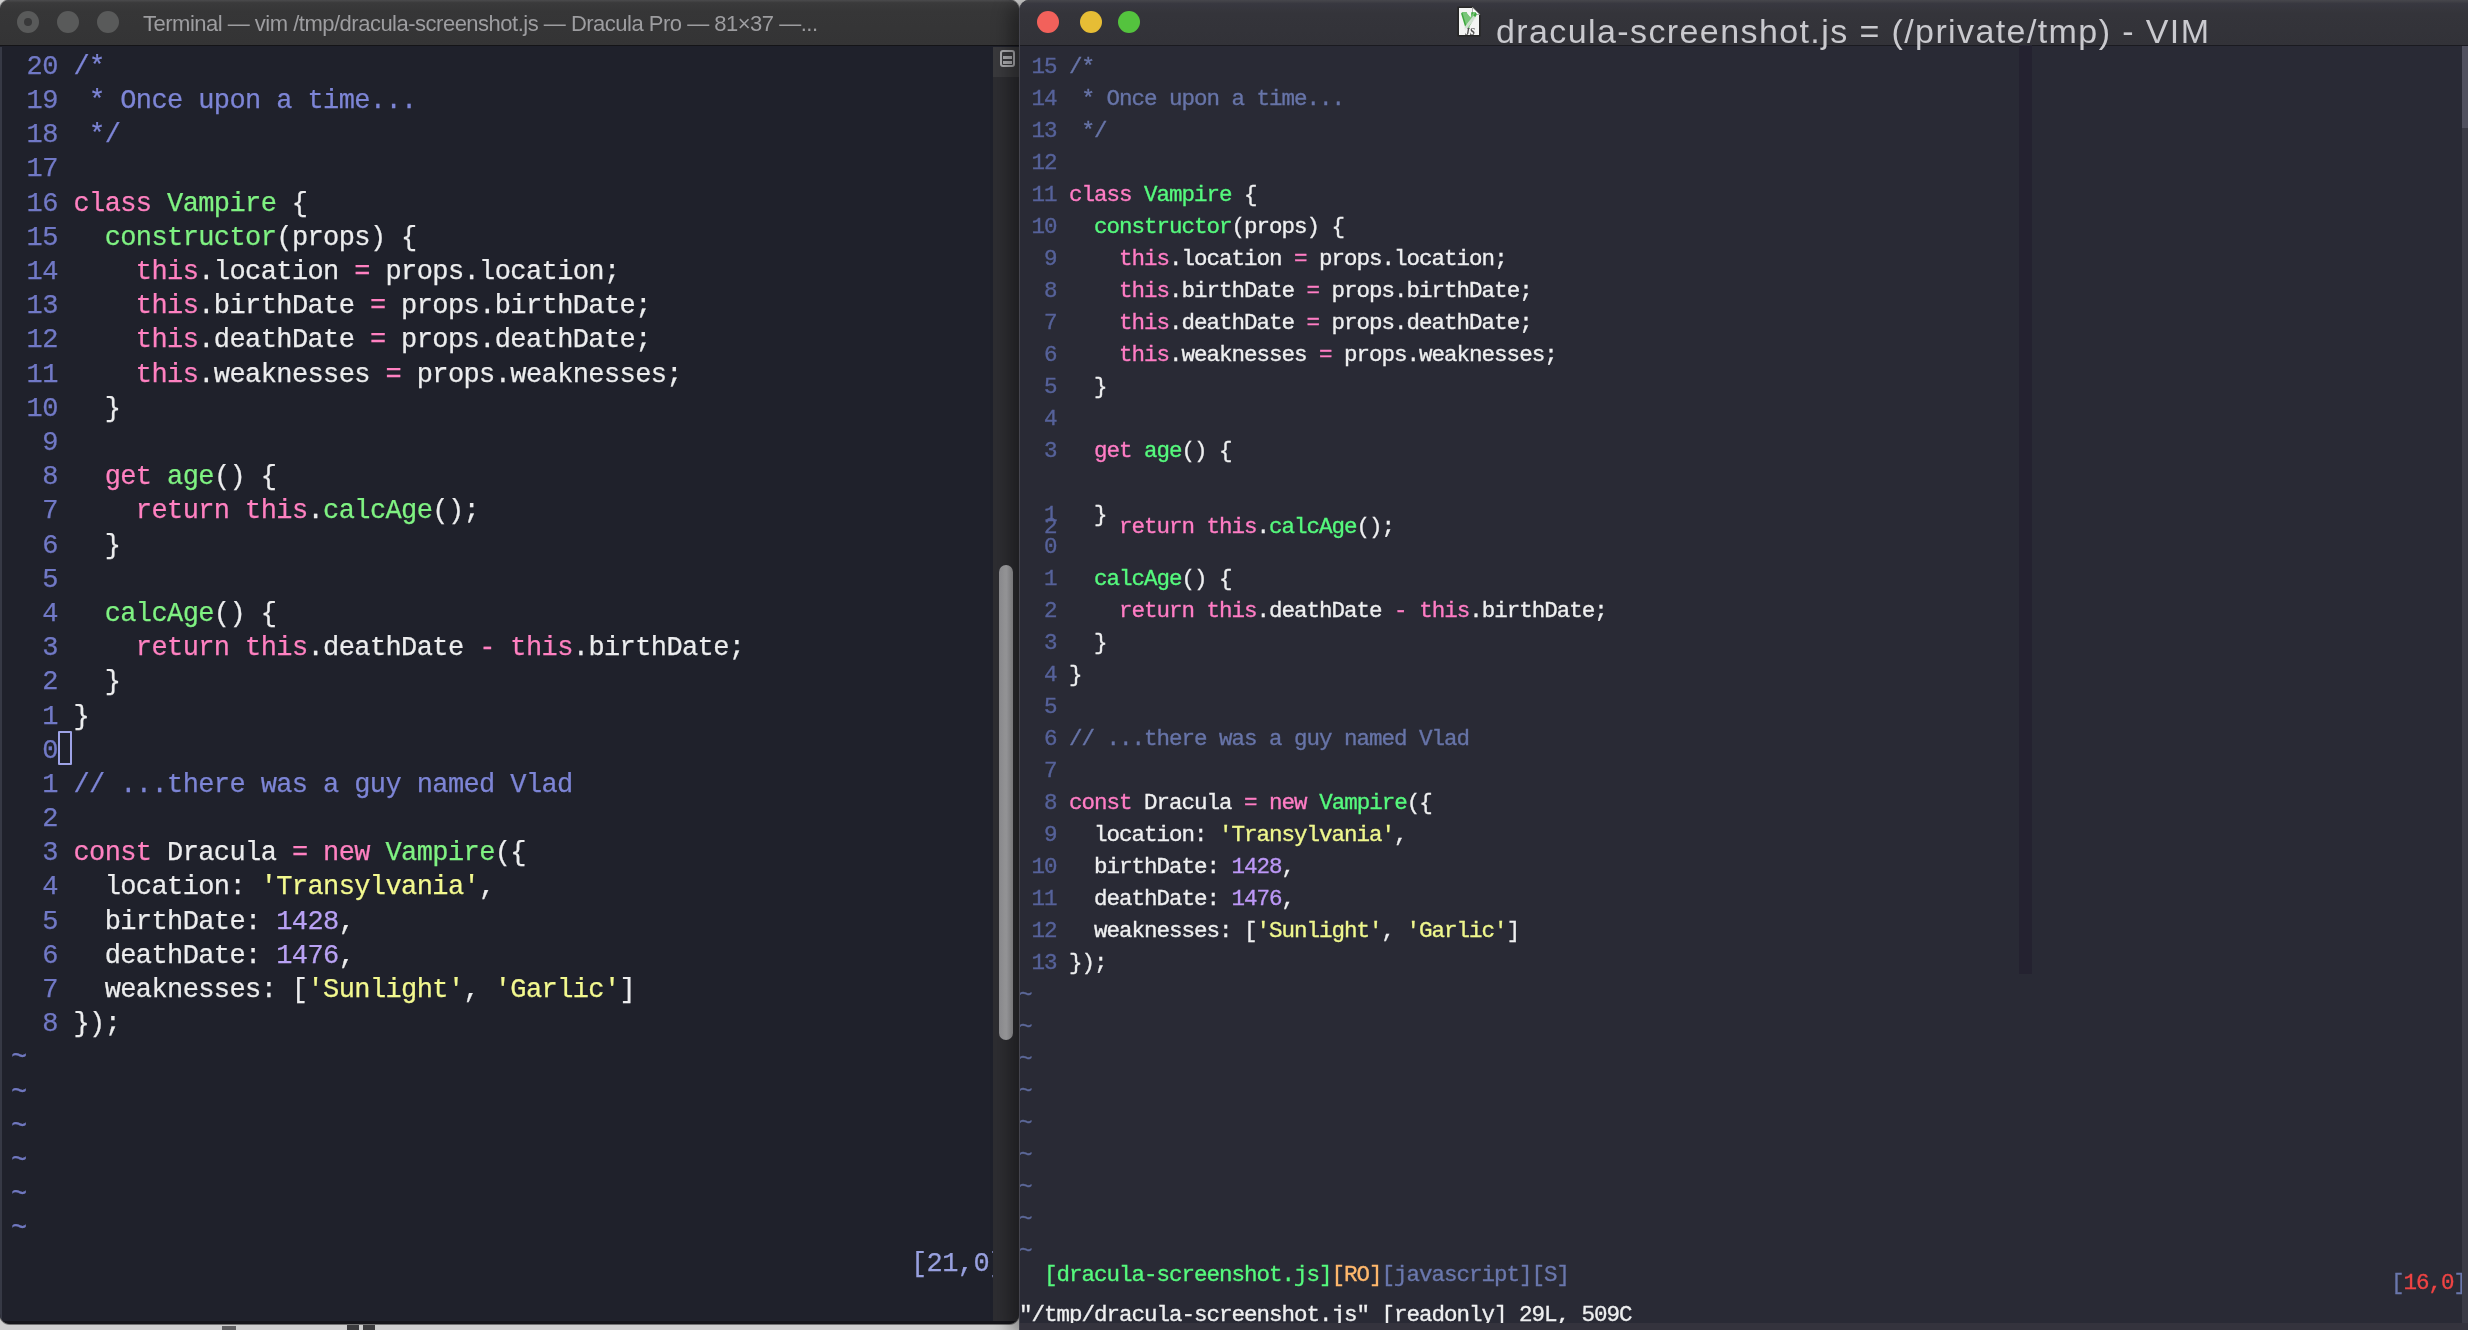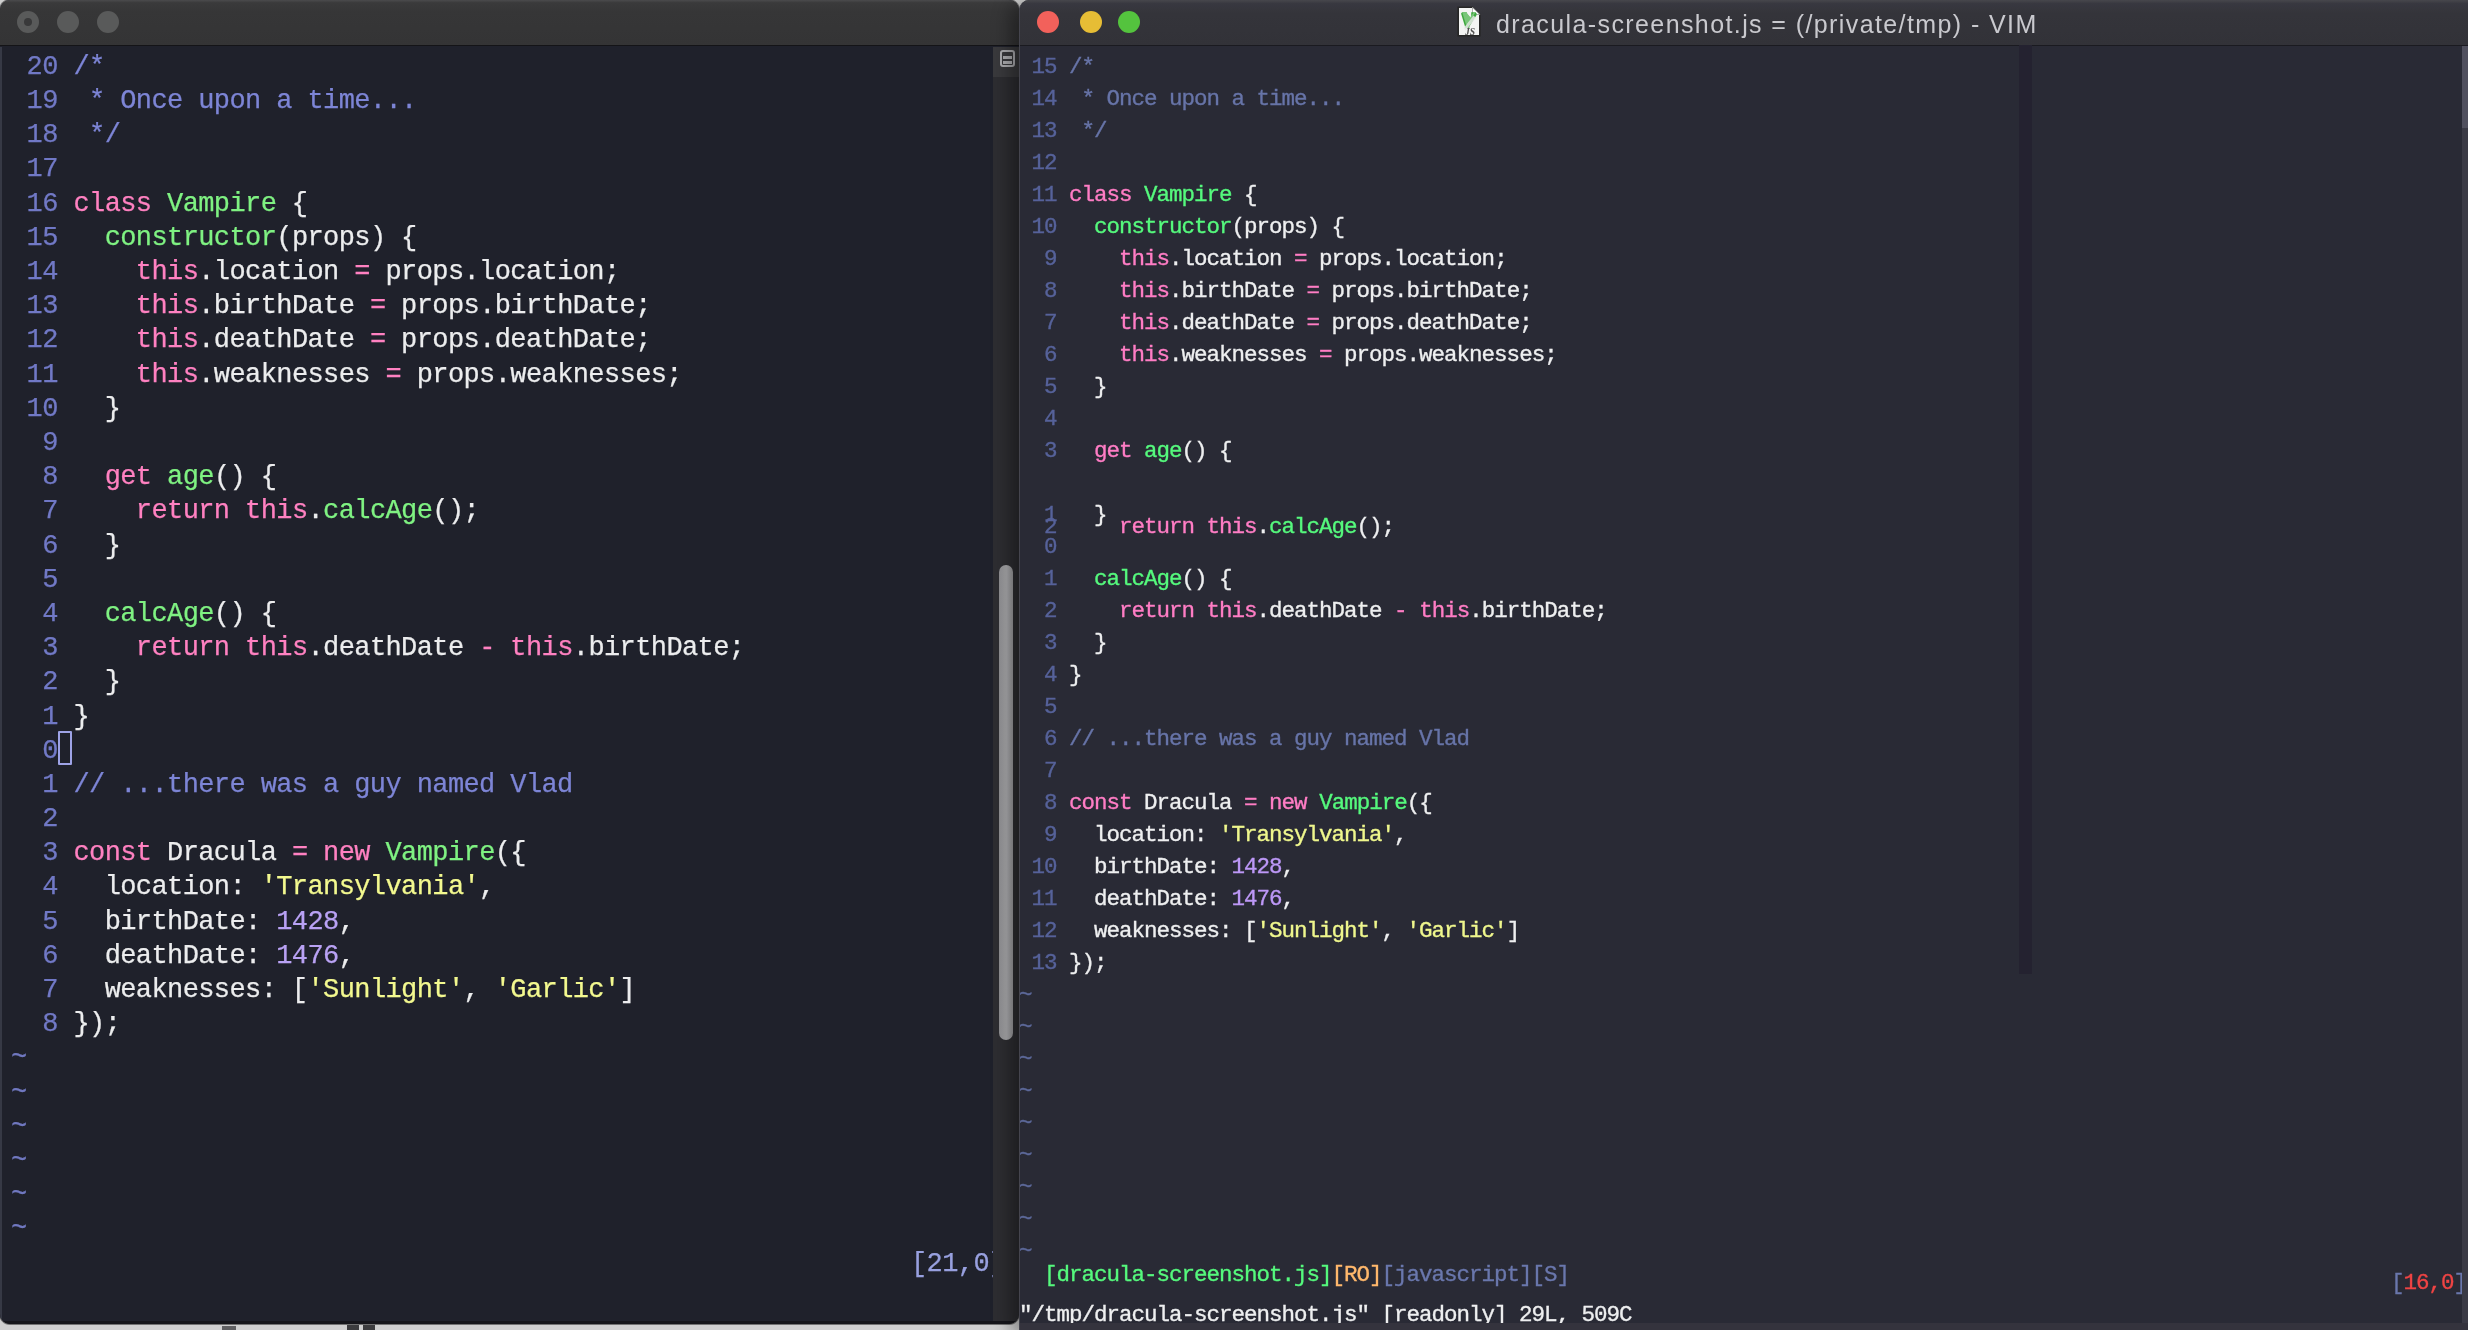--- a/index.html
+++ b/index.html
@@ -23,37 +23,38 @@
 .tl{left:11px;font-size:27px;letter-spacing:-0.6px;line-height:34px;color:#ECEDEE;-webkit-text-stroke:0.25px}
 .tn{color:#7179C6}.tc{color:#7D85D6}.tp{color:#FF81C1}.tg{color:#7FF282}.ty{color:#F3F98F}.tu{color:#B9A2F4}
 .tt{color:#7078C0}.tsg{color:#7BEC9E}.tsp{color:#98A0DF}
 #cursor{position:absolute;left:58px;top:731px;width:14px;height:34px;border:2.5px solid #9EA3E6;border-radius:1px}
 #macvim{left:1019px;top:0;width:1449px;height:1330px;border-radius:10px 0 0 0;background:#292A35;
   box-shadow:-9px 4px 18px rgba(0,0,0,.36);border-left:1px solid #45454E}
 #macvim .bar{position:absolute;left:0;top:0;width:100%;height:46px;background:linear-gradient(#47474c,#383840 8%,#34343a 30%,#323238);border-bottom:1px solid #1a1a20}
 #macvim .d1{left:17px;background:#F2615B}
 #macvim .d2{left:60px;background:#E6BD35}
 #macvim .d3{left:98px;background:#54C33E}
-#macvim .title{position:absolute;left:476px;top:0;height:46px;line-height:48px;font-size:25px;letter-spacing:1.4px;color:#C9C9CE;white-space:pre}
+#macvim .title{position:absolute;left:476px;top:7px;height:46px;line-height:48px;font-size:34px;letter-spacing:1.4px;color:#C9C9CE;white-space:pre}
 #macvim .colcol{position:absolute;left:999px;top:45px;width:13px;height:929px;background:#242230}
 #macvim .redge{position:absolute;right:0;top:46px;width:6px;bottom:0;background:#3A3A45}
 #macvim .rthumb{position:absolute;right:0;top:46px;width:6px;height:82px;background:#50505E}
 #macvim .bedge{position:absolute;left:0;bottom:0;width:100%;height:7px;background:#34333D}
 .ml{left:-1px;font-size:22.5px;letter-spacing:-1.0px;line-height:32px;color:#EEEFF0;-webkit-text-stroke:0.35px}
 .mn{color:#56629A}.mc{color:#6774A8}.mp{color:#FF7DC5}.mg{color:#55F97D}.my{color:#EFF78D}.mu{color:#BD98F7}
 .mt{color:#5D699B}.mo{color:#FFB86C}.ms{color:#6A77AD}.mcy{color:#ef4444}
 .deskmark{position:absolute;background:#4a4a4c}
 </style></head><body>
 <div class="win" id="term">
 <div class="bar"></div>
 <div class="dot d1">
       <i></i>
     </div>
     <div class="dot d2"></div>
     <div class="dot d3"></div>
+<div class="title">Terminal — vim /tmp/dracula-screenshot.js — Dracula Pro — 81×37 —...</div>
 <div class="content"></div>
 <pre class="tl" style="top:49.9px;"><span class="tn"> 20 </span><span class="tc">/*</span></pre>
 <pre class="tl" style="top:84.0px;"><span class="tn"> 19 </span><span class="tc"> * Once upon a time...</span></pre>
 <pre class="tl" style="top:118.2px;"><span class="tn"> 18 </span><span class="tc"> */</span></pre>
 <pre class="tl" style="top:152.4px;"><span class="tn"> 17 </span></pre>
 <pre class="tl" style="top:186.6px;"><span class="tn"> 16 </span><span class="tp">class</span> <span class="tg">Vampire</span> {</pre>
 <pre class="tl" style="top:220.8px;"><span class="tn"> 15 </span>  <span class="tg">constructor</span>(props) {</pre>
 <pre class="tl" style="top:255.0px;"><span class="tn"> 14 </span>    <span class="tp">this</span>.location <span class="tp">=</span> props.location;</pre>
 <pre class="tl" style="top:289.2px;"><span class="tn"> 13 </span>    <span class="tp">this</span>.birthDate <span class="tp">=</span> props.birthDate;</pre>
 <pre class="tl" style="top:323.4px;"><span class="tn"> 12 </span>    <span class="tp">this</span>.deathDate <span class="tp">=</span> props.deathDate;</pre>

